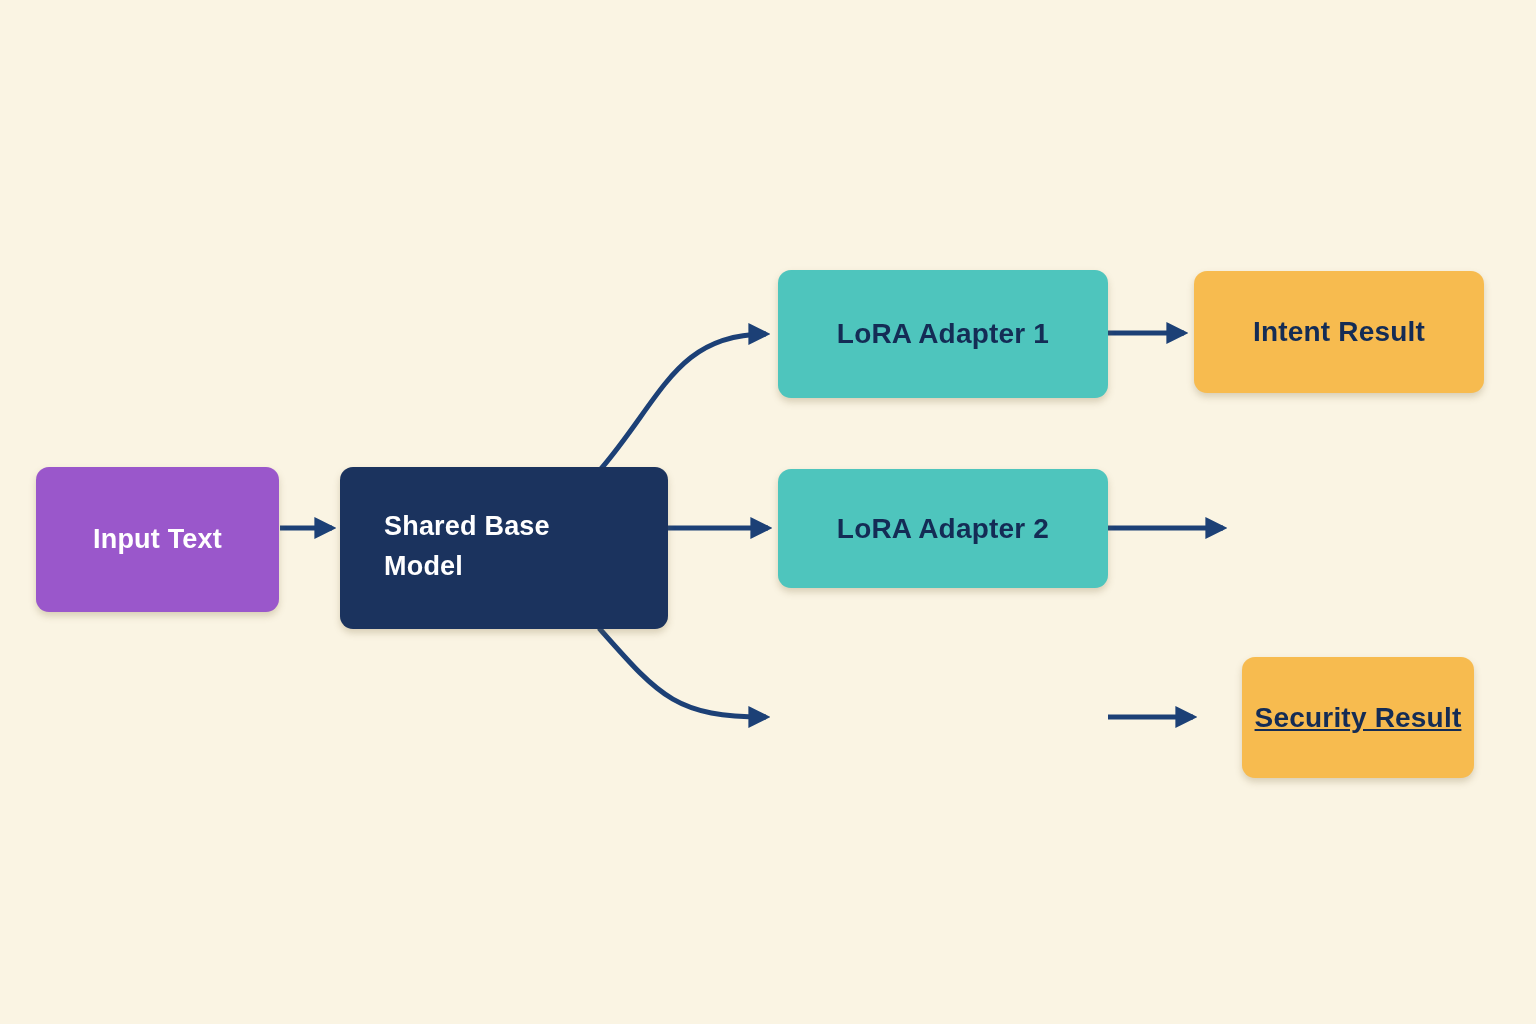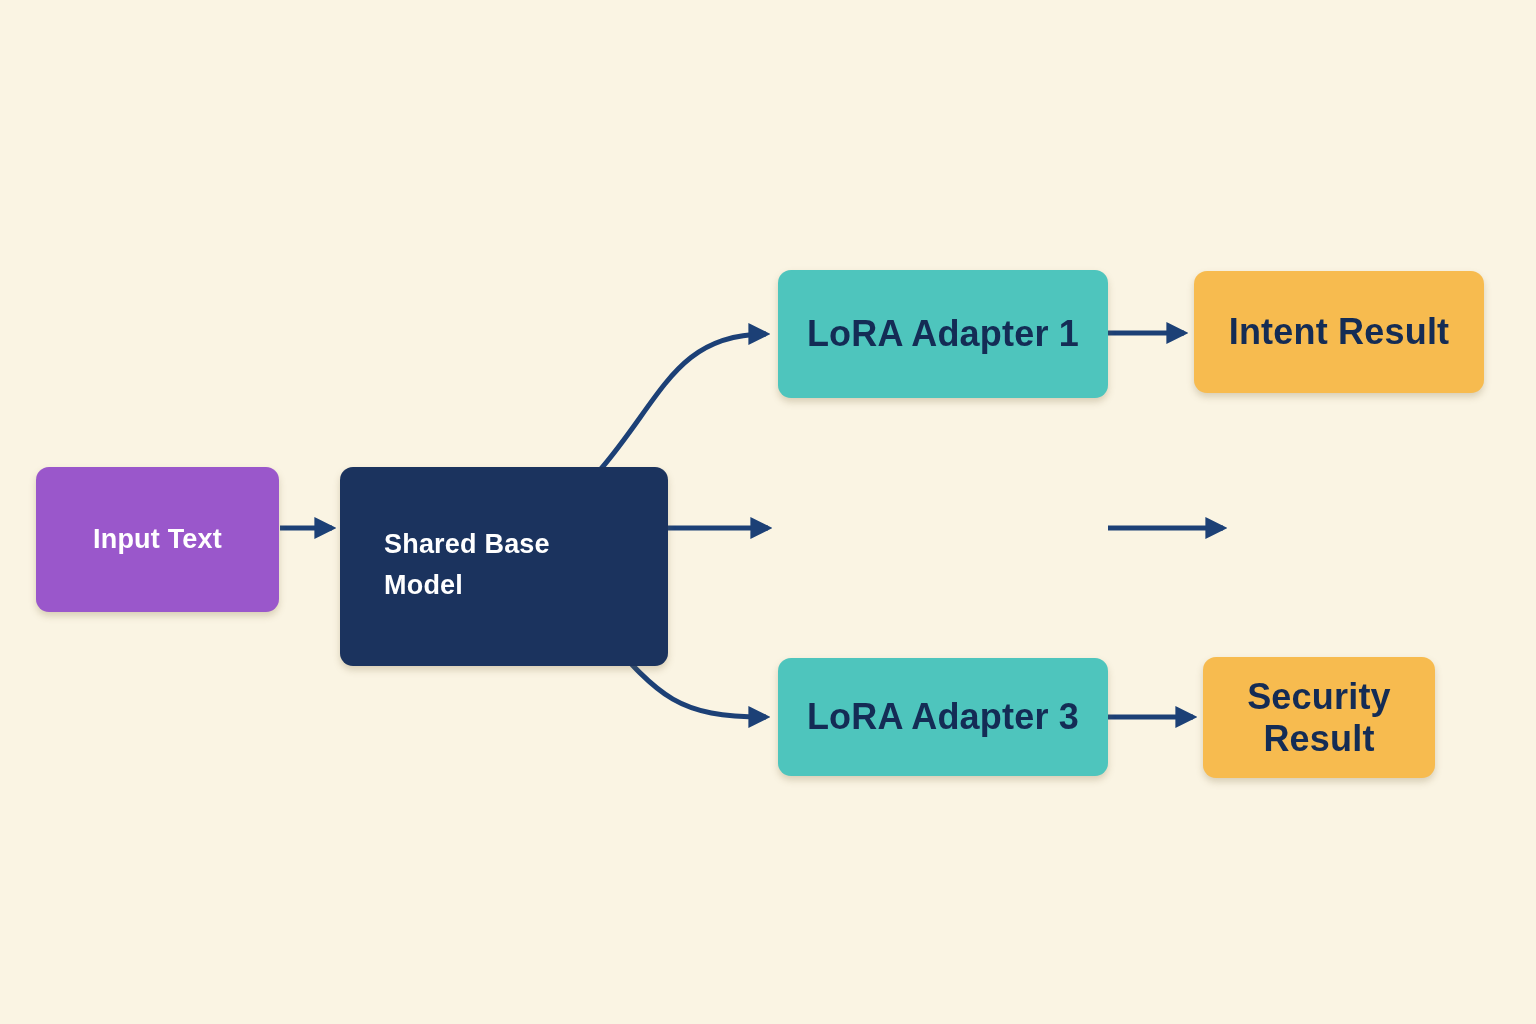--- a/index.html
+++ b/index.html
@@ -35,33 +35,33 @@
     stroke-linecap: butt;
   }
   .arrowhead { fill: var(--arrow); }
   .node {
     position: absolute;
     border-radius: 13px;
     display: flex;
     align-items: center;
     justify-content: center;
     font-weight: bold;
-    font-size: 36px;
+    font-size: 28px;
     letter-spacing: 0.2px;
     box-shadow: 0 4px 7px rgba(130, 110, 70, 0.28);
     text-align: center;
   }
   .node-input {
     left: 36px; top: 467px; width: 243px; height: 145px;
     background: var(--node-input-bg);
     color: var(--text-light);
     font-size: 27px;
   }
   .node-base {
-    left: 340px; top: 467px; width: 328px; height: 199px;
+    left: 340px; top: 467px; width: 328px; height: 162px;
     background: var(--node-base-bg);
     color: var(--text-light);
     justify-content: flex-start;
     text-align: left;
     padding: 0 84px 4px 44px;
     line-height: 1.5;
     font-size: 27px;
   }
   .node-adapter {
     background: var(--node-adapter-bg);
@@ -69,21 +69,21 @@
   }
   .node-result {
     background: var(--node-result-bg);
     color: var(--text-dark);
   }
   .node-adapter-1 { left: 778px; top: 270px; width: 330px; height: 128px; }
   .node-adapter-2 { left: 778px; top: 469px; width: 330px; height: 119px; }
   .node-adapter-3 { left: 778px; top: 658px; width: 330px; height: 118px; }
   .node-result-1  { left: 1194px; top: 271px; width: 290px; height: 122px; }
   .node-result-2  { left: 1233px; top: 467px; width: 250px; height: 120px; }
-  .node-result-3  { left: 1203px; top: 657px; width: 232px; height: 121px; }
+  .node-result-3  { left: 1242px; top: 657px; width: 232px; height: 121px; text-decoration: underline; }
 </style>
 </head>
 <body>
 
 <div class="canvas">
 
   <svg class="edges" viewBox="0 0 1536 1024" xmlns="http://www.w3.org/2000/svg">
     <defs>
       <marker id="arrowhead" viewBox="0 0 10 10" refX="8" refY="5" markerWidth="4.4" markerHeight="4.4" orient="auto">
         <path class="arrowhead" d="M 0 0 L 10 5 L 0 10 z"></path>
@@ -103,24 +103,24 @@
   </div>
 
   <div class="node node-base">
     <span>Shared Base Model</span>
   </div>
 
   <div class="node node-adapter node-adapter-1">
     <span>LoRA Adapter 1</span>
   </div>
 
+  <div class="node node-adapter node-adapter-2">
+    <span>LoRA Adapter 2</span>
+  </div>
 
-  <div class="node node-adapter node-adapter-3">
-    <span>LoRA Adapter 3</span>
-  </div>
 
   <div class="node node-result node-result-1">
     <span>Intent Result</span>
   </div>
 
 
   <div class="node node-result node-result-3">
     <span>Security Result</span>
   </div>
 

